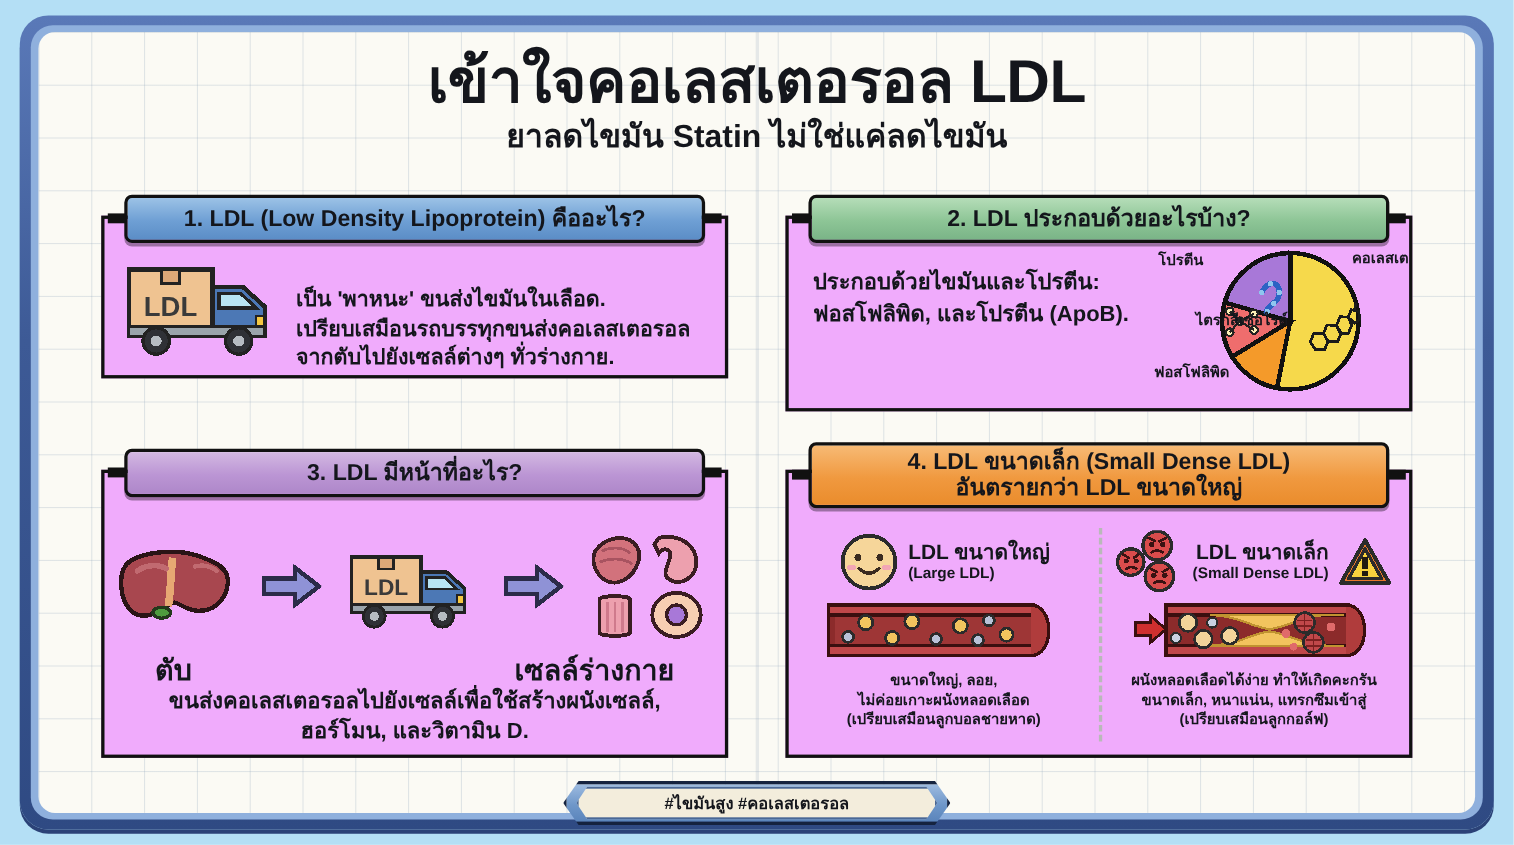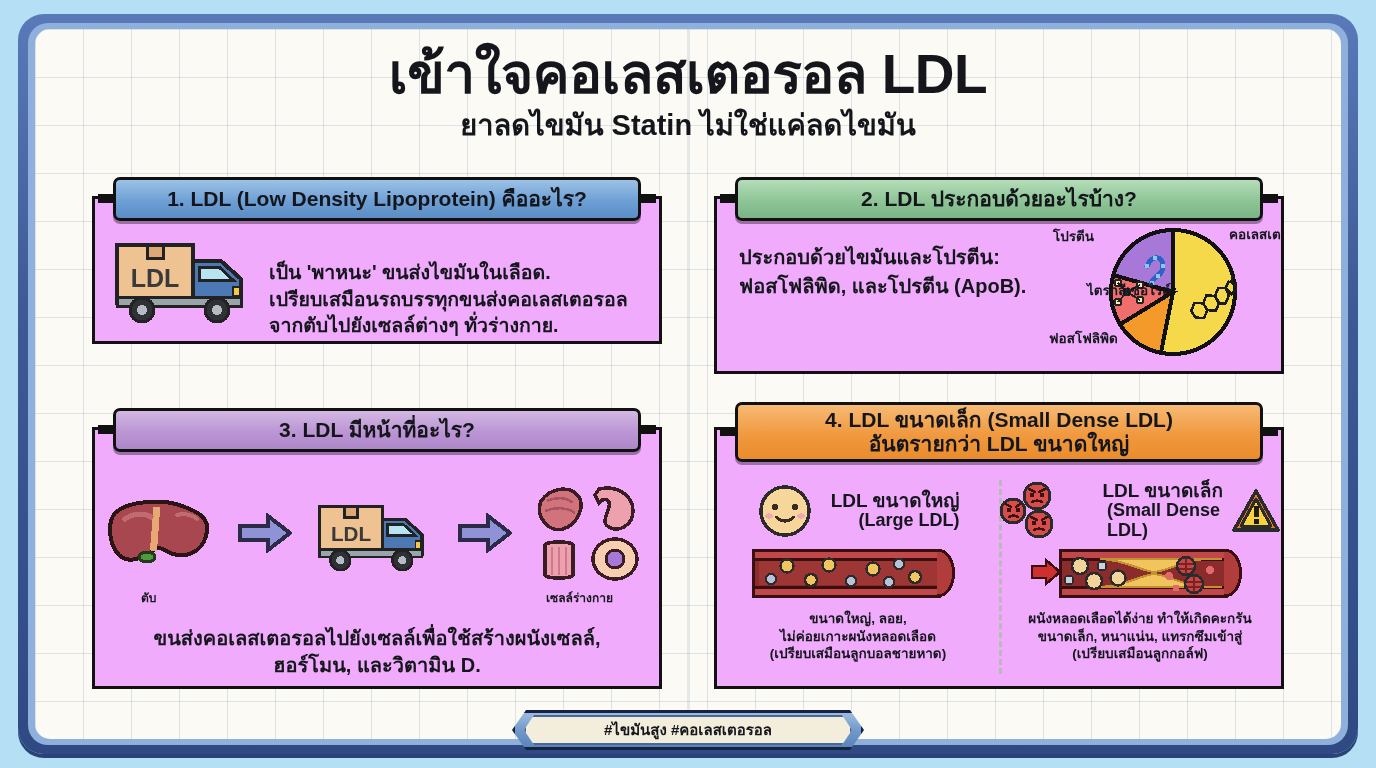--- a/index.html
+++ b/index.html
@@ -101,32 +101,32 @@
   
   #panel2{left:714px;top:196px;width:570px;height:178px;}
   .p2-text{position:absolute;left:22px;top:44px;font-size:20px;font-weight:bold;color:#14161c;line-height:1.45;}
   .p2-chart{position:absolute;right:6px;top:14px;width:230px;height:158px;}
   .pie-lab{position:absolute;font-size:13.5px;font-weight:bold;color:#14161c;line-height:1.12;text-align:center;}
 
   
   #panel3{left:92px;top:427px;width:570px;height:262px;}
   .p3-flow{position:absolute;left:0;right:0;top:50px;height:105px;display:flex;align-items:center;justify-content:space-around;}
   .p3-caps{position:absolute;left:0;right:0;top:158px;display:flex;justify-content:space-between;padding:0 46px;box-sizing:border-box;}
-  .p3-cap{font-size:12px;font-weight:bold;color:#14161c;}
+  .p3-cap{font-size:26px;font-weight:bold;color:#14161c;}
   .p3-bottom{position:absolute;left:10px;right:10px;top:195px;text-align:center;font-size:20px;font-weight:bold;color:#14161c;line-height:1.35;}
 
   
   #panel4{left:714px;top:427px;width:570px;height:262px;}
   .p4-cols{position:absolute;inset:0;display:flex;}
   .p4-col{flex:1;position:relative;padding-top:52px;box-sizing:border-box;}
   .p4-divider{position:absolute;left:50%;top:50px;bottom:12px;width:0;border-left:3px dashed #b9b9b9;}
   .p4-head{display:flex;align-items:center;justify-content:center;gap:8px;height:58px;}
   .p4-head-txt{text-align:left;}
   .p4-t1{font-size:19px;font-weight:bold;color:#14161c;line-height:1.05;text-align:right;}
-  .p4-t2{font-size:18px;font-weight:bold;color:#14161c;line-height:1.1;margin-left:38px;}
+  .p4-t2{font-size:14px;font-weight:bold;color:#14161c;line-height:1.1;}
   .p4-vessel{display:flex;justify-content:center;align-items:center;height:62px;margin-top:2px;}
   .p4-note{margin-top:6px;text-align:center;font-size:13.5px;font-weight:bold;color:#14161c;line-height:1.3;padding:0 10px;}
 
   
   .footer{
     position:absolute;left:50%;transform:translateX(-50%);bottom:18px;
     width:352px;height:40px;z-index:6;
   }
   .footer-outer{
     position:absolute;inset:0;

